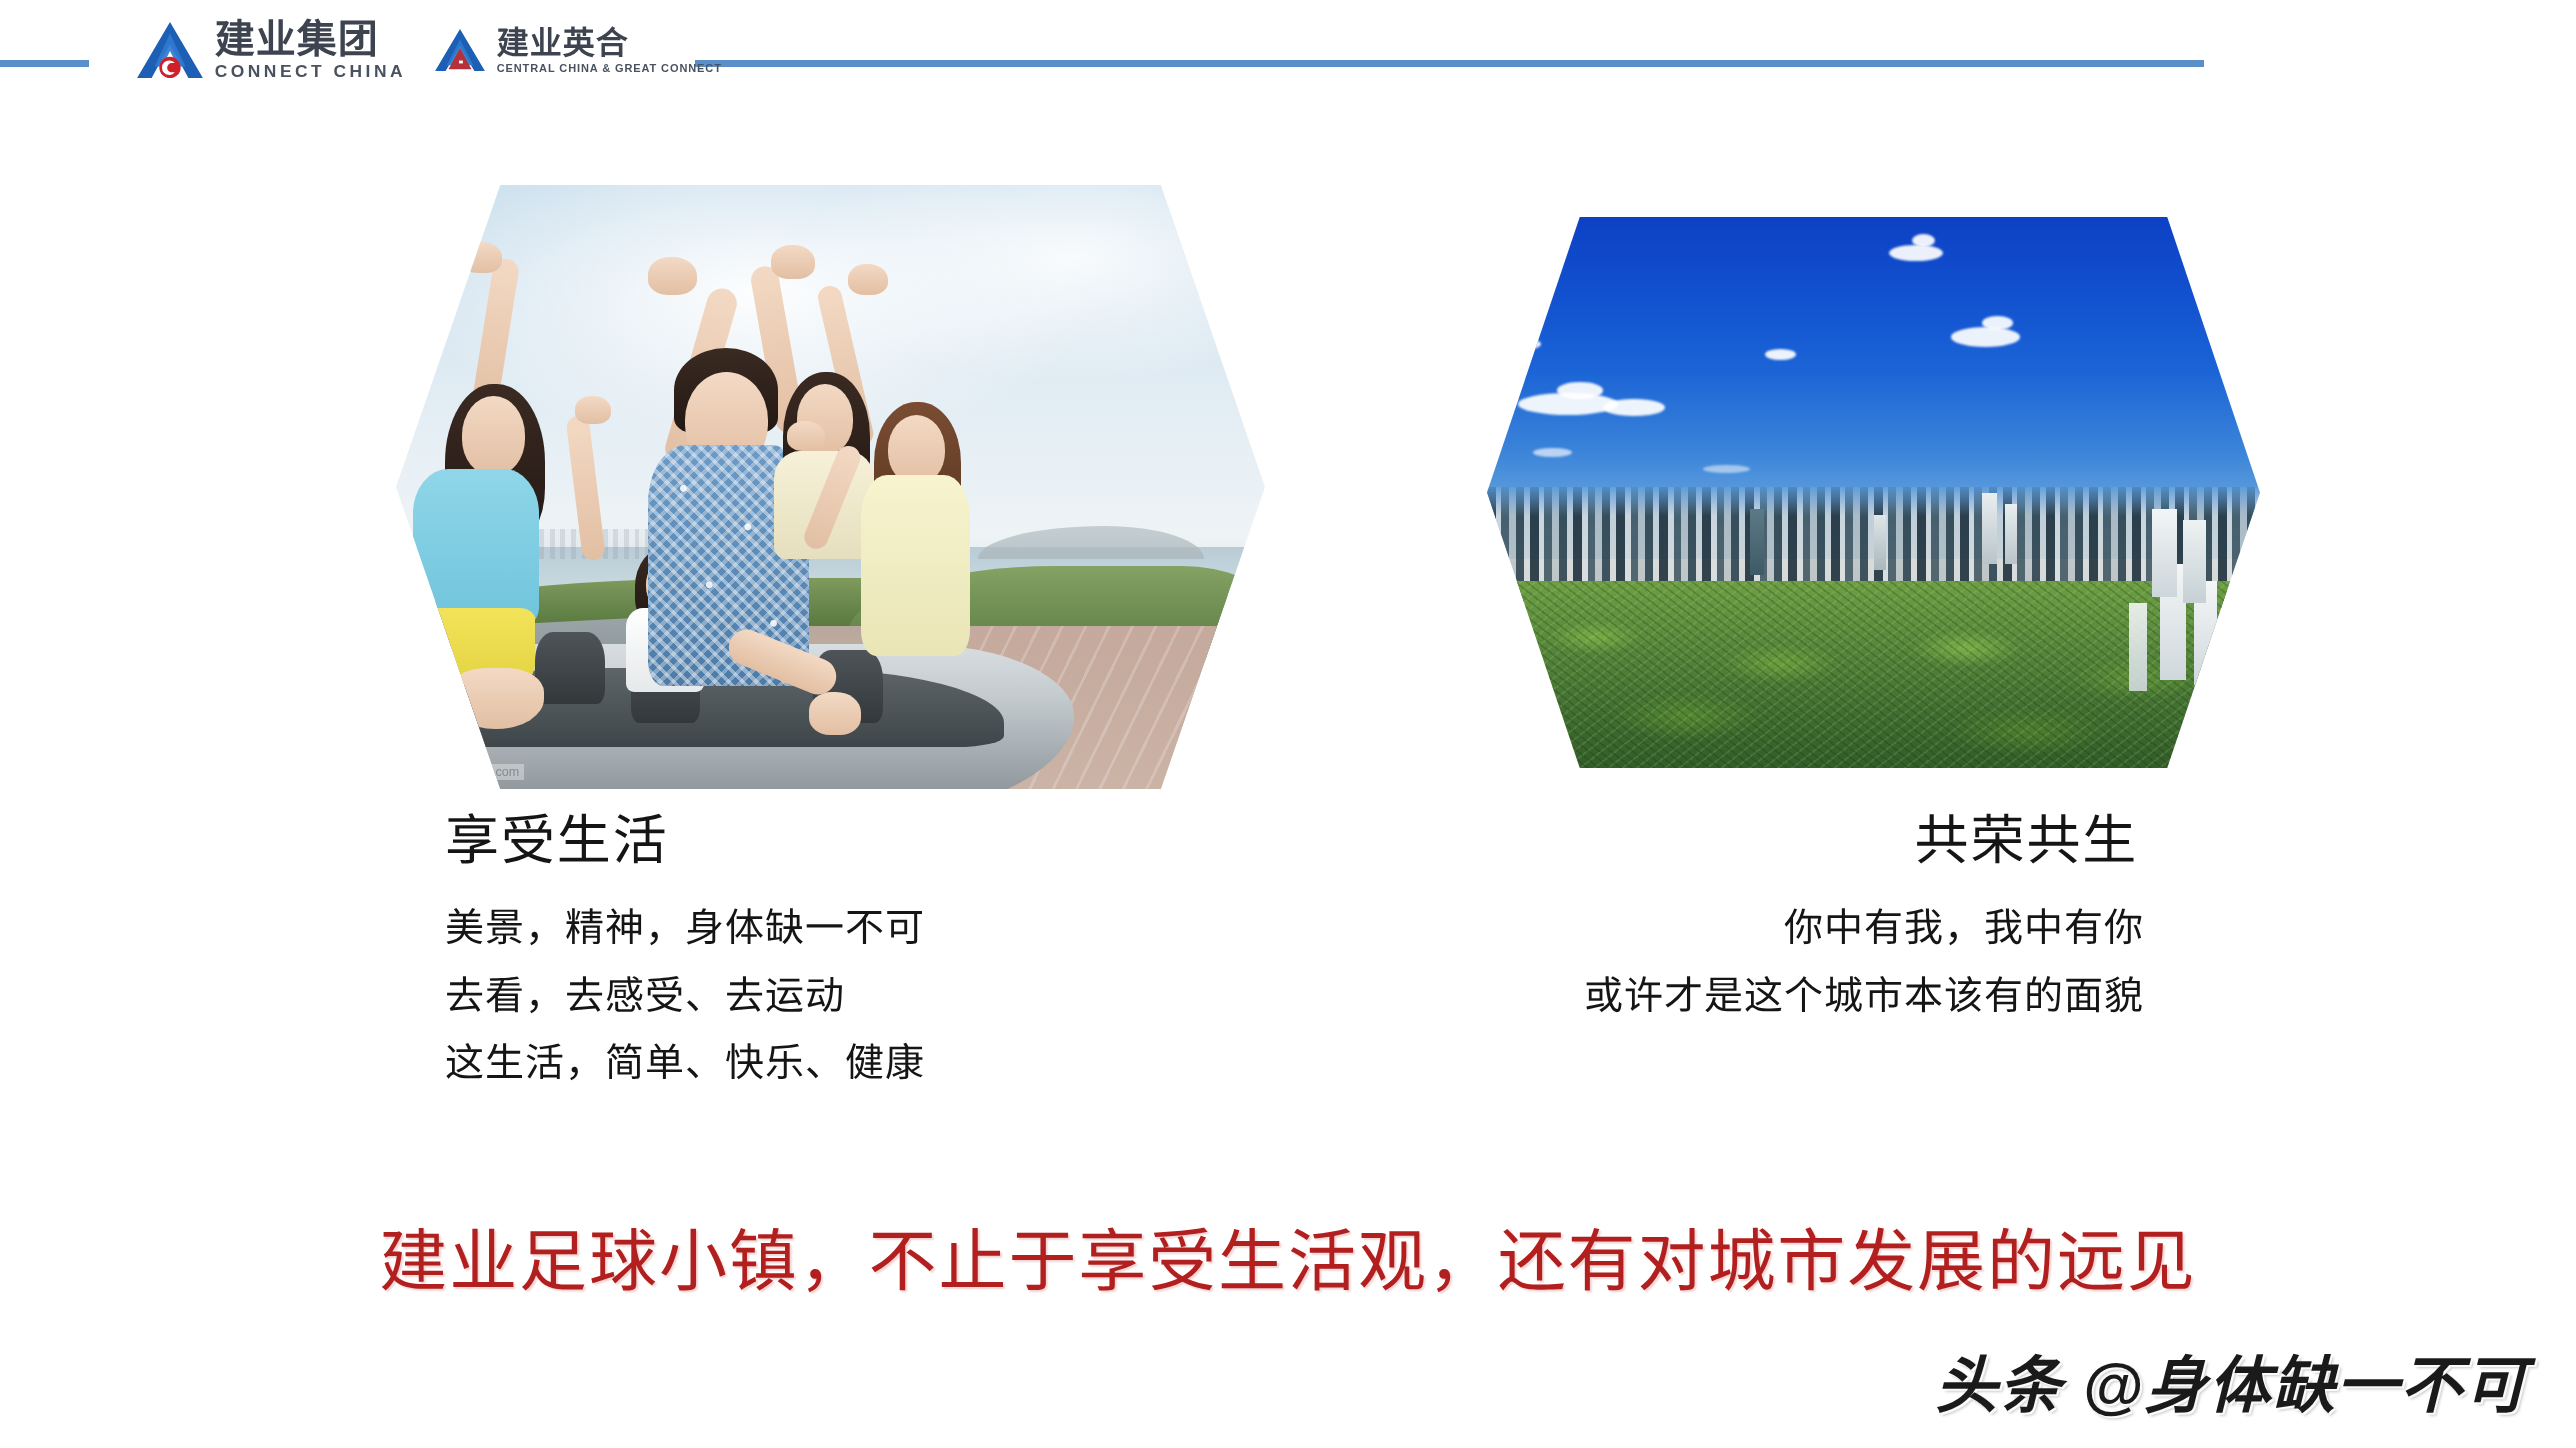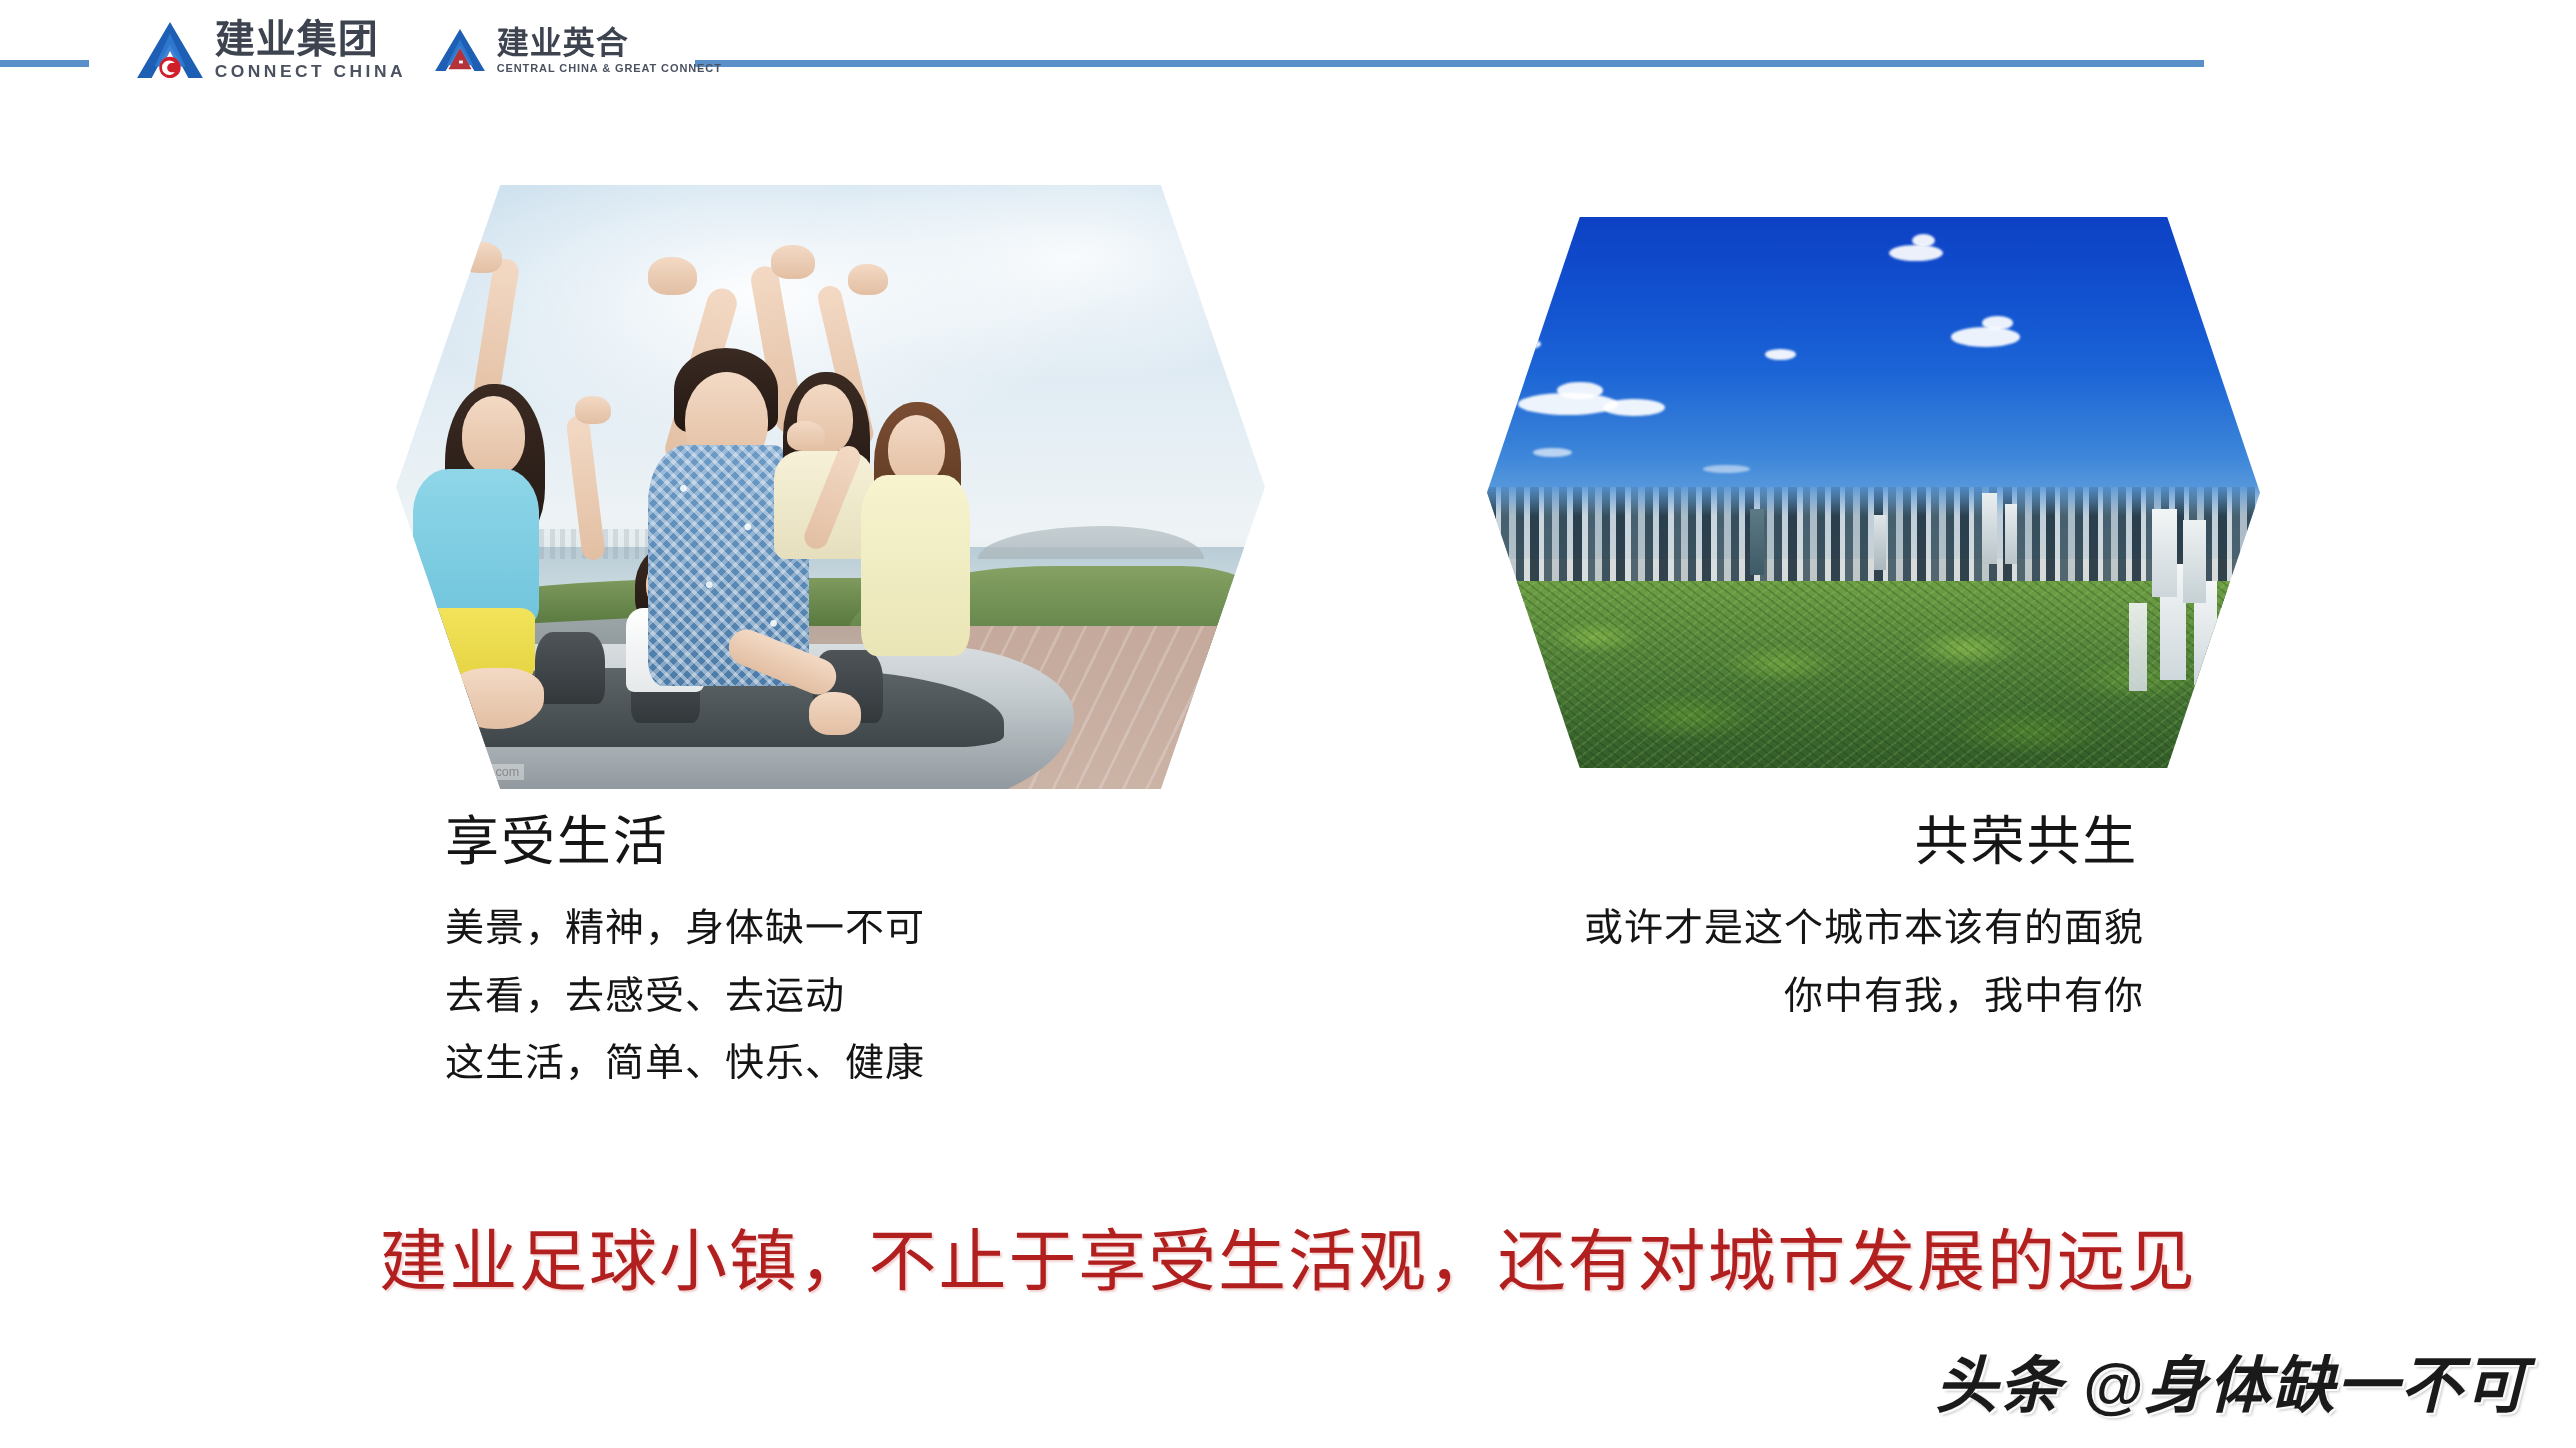--- a/index.html
+++ b/index.html
@@ -311,21 +311,21 @@
   .hiRise {
     position: absolute; background: linear-gradient(180deg, #f4f6f7 0%, #cfd8dc 100%);
   }
   .h1 { left: 87%; top: 63%; width: 3.4%; height: 21%; }
   .h2 { left: 91.5%; top: 66%; width: 3.0%; height: 19%; }
   .h3 { left: 83%; top: 70%; width: 2.4%; height: 16%; opacity: .9; }
 
   
   .caption {
     position: absolute;
-    font-family: Liberation Sans, sans-serif;
+    font-family: Liberation Serif, serif;
     color: #151515;
   }
   .cap-left  { left: 348px;  top: 811px; width: 792px; text-align: left;  padding-left: 97px; }
   .cap-right { left: 1391px; top: 811px; width: 792px; text-align: right; padding-right: 39px; }
 
   .cap-title {
     font-size: 54px;
     line-height: 1.12;
     margin-bottom: 23px;
     letter-spacing: 1.9px;
@@ -501,22 +501,22 @@
 
   <div class="caption cap-left">
     <div class="cap-title">享受生活</div>
     <div class="cap-line">美景，精神，身体缺一不可</div>
     <div class="cap-line">去看，去感受、去运动</div>
     <div class="cap-line">这生活，简单、快乐、健康</div>
   </div>
 
   <div class="caption cap-right">
     <div class="cap-title">共荣共生</div>
+    <div class="cap-line">你中有我，我中有你</div>
     <div class="cap-line">或许才是这个城市本该有的面貌</div>
-    <div class="cap-line">你中有我，我中有你</div>
   </div>
 
   <div class="headline">建业足球小镇，不止于享受生活观，还有对城市发展的远见</div>
 
   <div class="watermark">头条 @身体缺一不可</div>
 
 </div>
 
 
 </body></html>

